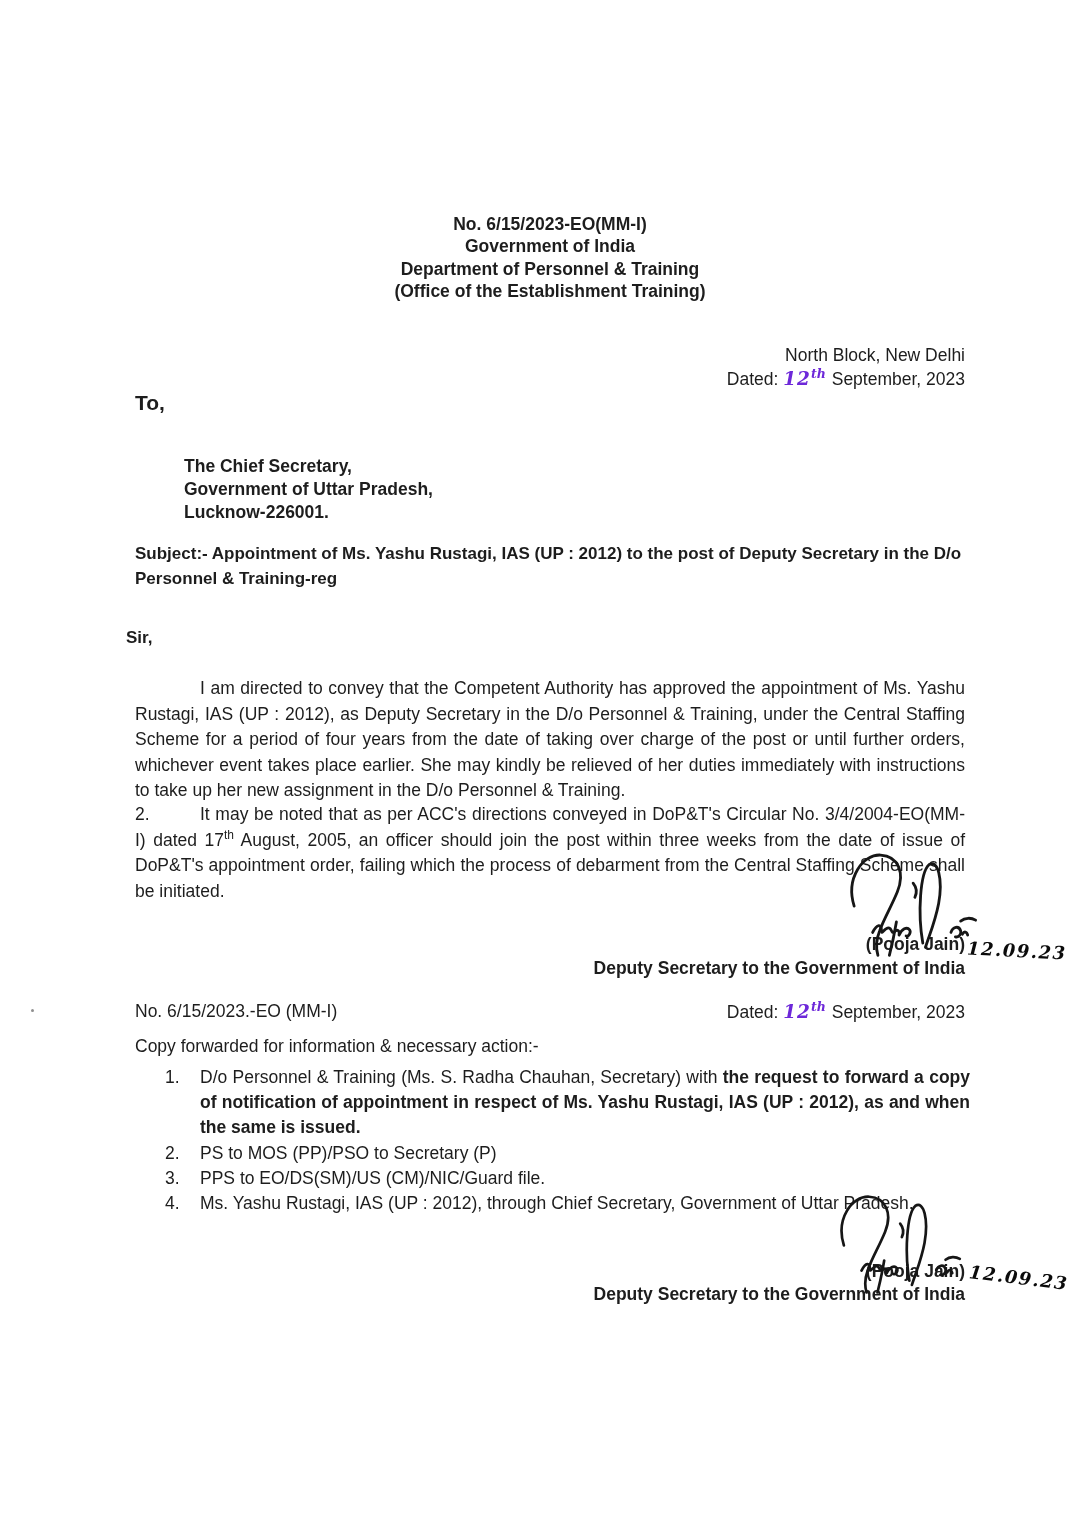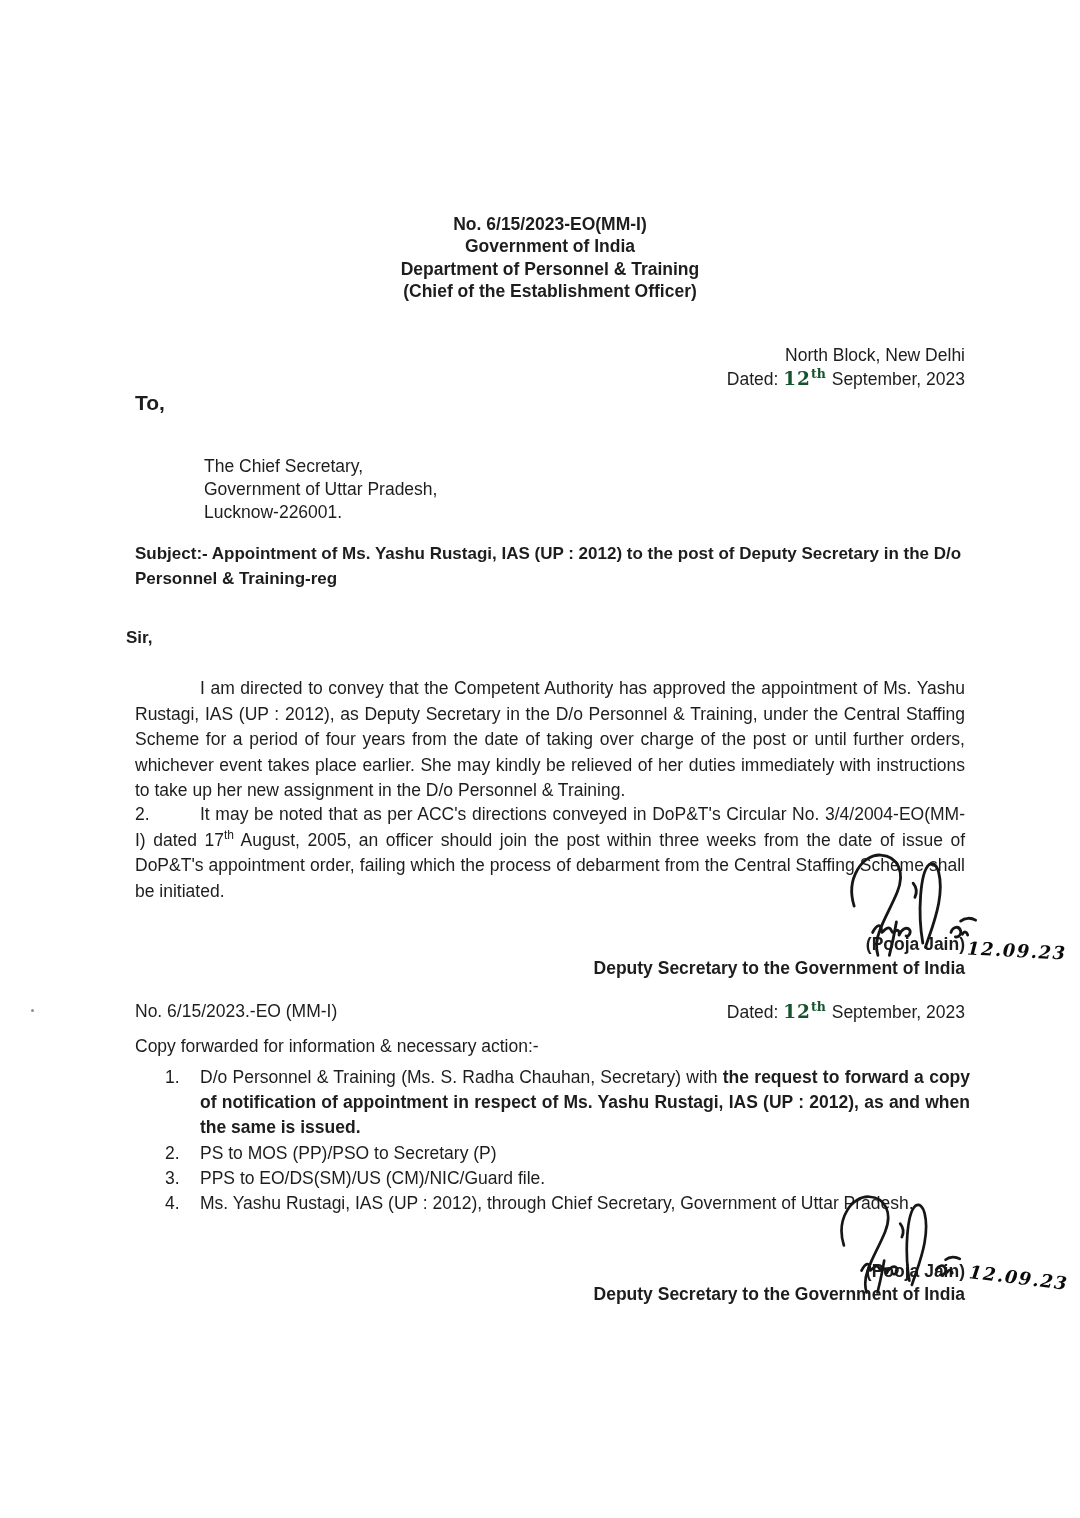--- a/index.html
+++ b/index.html
@@ -11,22 +11,22 @@
   .letterhead {
     position:absolute; top:213px; left:135px; width:830px;
     text-align:center; font-weight:bold; font-size:17.5px; line-height:22.4px;
   }
   .dateline {
     position:absolute; top:344px; left:135px; width:830px;
     text-align:right; font-size:17.5px; line-height:23px;
   }
   .to-label { position:absolute; top:391px; left:135px; font-size:21px; font-weight:bold; }
   .addressee {
-    position:absolute; top:455px; left:204px;
-    font-size:17.5px; font-weight:normal; line-height:23px;
+    position:absolute; top:455px; left:184px;
+    font-size:17.5px; font-weight:bold; line-height:23px;
   }
   .subject {
     position:absolute; top:541px; left:135px; width:834px;
     font-size:17px; font-weight:bold; line-height:25px;
   }
   .sir { position:absolute; top:628px; left:126px; font-size:17px; font-weight:bold; }
   .para {
     position:absolute; left:135px; width:830px; margin:0;
     font-size:17.5px; line-height:25.6px; text-align:justify;
   }
@@ -37,21 +37,21 @@
     position:absolute; left:135px; width:830px; text-align:right;
     font-size:17.5px; font-weight:bold; white-space:nowrap;
   }
   .name1 { top:934px; }
   .title1 { top:958px; }
   .name2 { top:1261px; }
   .title2 { top:1284px; }
   .sig-svg { position:absolute; z-index:5; }
   .sig1 { left:838px; top:848px; width:152px; height:110px; }
   .sig2 { left:826px; top:1190px; width:150px; height:105px; }
-  .hand { font-family:"DejaVu Serif", serif; font-weight:bold; color:#14532d; }
+  .hand { font-family:"DejaVu Serif", serif; font-style:italic; font-weight:bold; color:#6d28d9; }
   .hand-day { font-size:18.5px; letter-spacing:1px; }
   .hand-sup { font-size:12.5px; position:relative; top:-7px; margin:0 1px 0 0; display:inline-block; }
   .hand-date {
     position:absolute; font-family:"DejaVu Serif", serif; font-style:italic; font-weight:bold;
     font-size:18px; letter-spacing:1.5px; color:#0b0b0b; white-space:nowrap; z-index:6;
   }
   .hd1 { left:967px; top:940px; transform:rotate(3deg); }
   .hd2 { left:969px; top:1267px; transform:rotate(7deg); }
   .refrow { position:absolute; top:1001px; left:135px; width:830px; font-size:17.5px; }
   .refdate { float:right; }
@@ -83,21 +83,21 @@
         <path d="M135,98 C137,94 140,95 141,99"></path>
         <path d="M133,83 C138,79 145,79 150,82"></path>
       </g>
     </defs>
   </svg>
 
   <header class="letterhead">
     <div>No. 6/15/2023-EO(MM-I)</div>
     <div>Government of India</div>
     <div>Department of Personnel &amp; Training</div>
-    <div>(Chief of the Establishment Officer)</div>
+    <div>(Office of the Establishment Training)</div>
   </header>
 
   <div class="dateline">
     <div>North Block, New Delhi</div>
     <div>
       <span>Dated:</span>
       <span class="hand hand-day">12</span><span class="hand hand-sup">th</span>
       <span>September, 2023</span>
     </div>
   </div>

